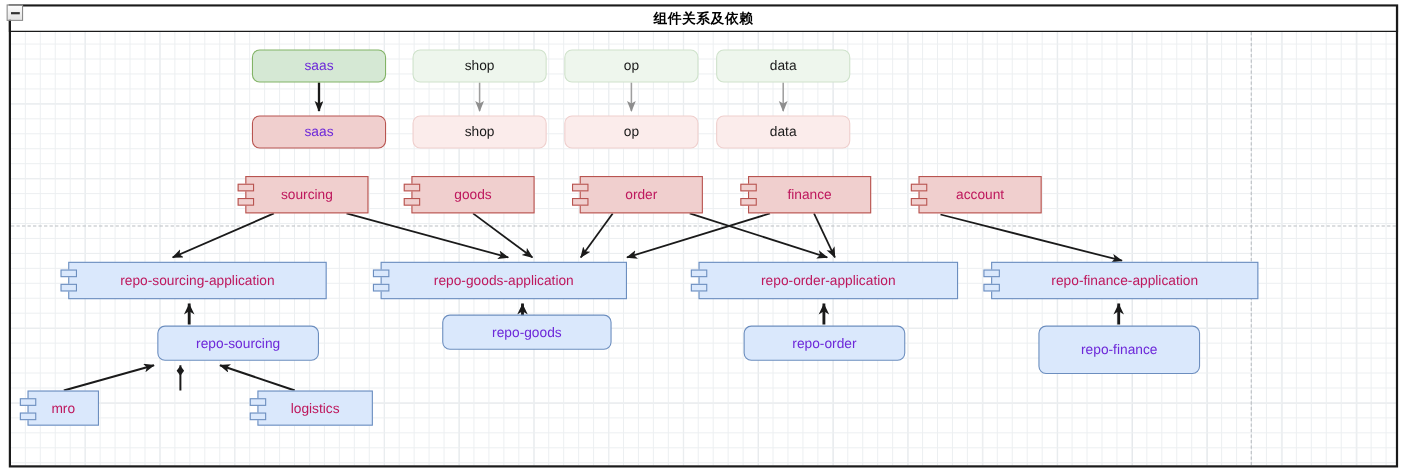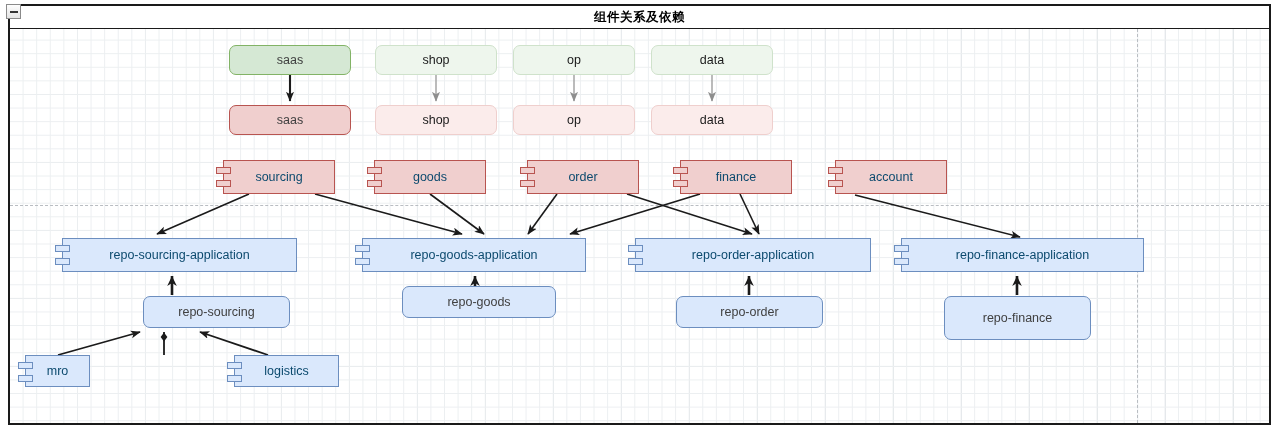--- a/index.html
+++ b/index.html
@@ -68,39 +68,39 @@
   .pb-v{width:0;border-left:1px dashed #b9bdc2;}
   .pb-h{height:0;border-top:1px dashed #b9bdc2;}
 
   
   #edges{position:absolute;left:0;top:0;width:1259px;height:394px;pointer-events:none;}
 
   
   .node{
     position:absolute;box-sizing:border-box;
     display:flex;align-items:center;justify-content:center;
-    font-size:12.5px;color:#404040;
+    font-size:12.5px;color:#6d28d9;
     font-family:"Liberation Sans","DejaVu Sans",sans-serif;
     white-space:nowrap;
     cursor:pointer;
   }
 
   
   .rounded{border-radius:7px;}
 
   .green-strong{background:#d5e8d4;border:1.5px solid #82b366;}
   .green-faded {background:#eef6ed;border:1.5px solid #cfe2cb;color:#1a1a1a;}
   .red-strong  {background:#f0cfce;border:1.5px solid #b85450;}
   .red-faded   {background:#fbeceb;border:1.5px solid #efcfcd;color:#1a1a1a;}
   .blue-box    {background:#dae8fc;border:1.5px solid #6c8ebf;}
 
   
   .comp{
     position:absolute;box-sizing:border-box;
-    font-size:12.5px;color:#0c4a6e;
+    font-size:12.5px;color:#be185d;
     font-family:"Liberation Sans","DejaVu Sans",sans-serif;
     white-space:nowrap;
     cursor:pointer;
   }
   .comp .body{
     position:absolute;left:0;top:0;right:0;bottom:0;
     display:flex;align-items:center;justify-content:center;
     box-sizing:border-box;
   }
   .comp .tab{position:absolute;left:-7px;width:15px;height:7px;box-sizing:border-box;}
@@ -234,21 +234,21 @@
       <div class="tab t2"></div>
     </div>
 
     <div class="comp blue" style="left:52px;top:209px;width:235px;height:34px;">
       <div class="body">
         <span class="lbl">repo-sourcing-application</span>
       </div>
       <div class="tab t1"></div>
       <div class="tab t2"></div>
     </div>
-    <div class="comp blue" style="left:352px;top:209px;width:224px;height:34px;">
+    <div class="comp blue" style="left:336px;top:209px;width:224px;height:34px;">
       <div class="body">
         <span class="lbl">repo-goods-application</span>
       </div>
       <div class="tab t1"></div>
       <div class="tab t2"></div>
     </div>
     <div class="comp blue" style="left:625px;top:209px;width:236px;height:34px;">
       <div class="body">
         <span class="lbl">repo-order-application</span>
       </div>

